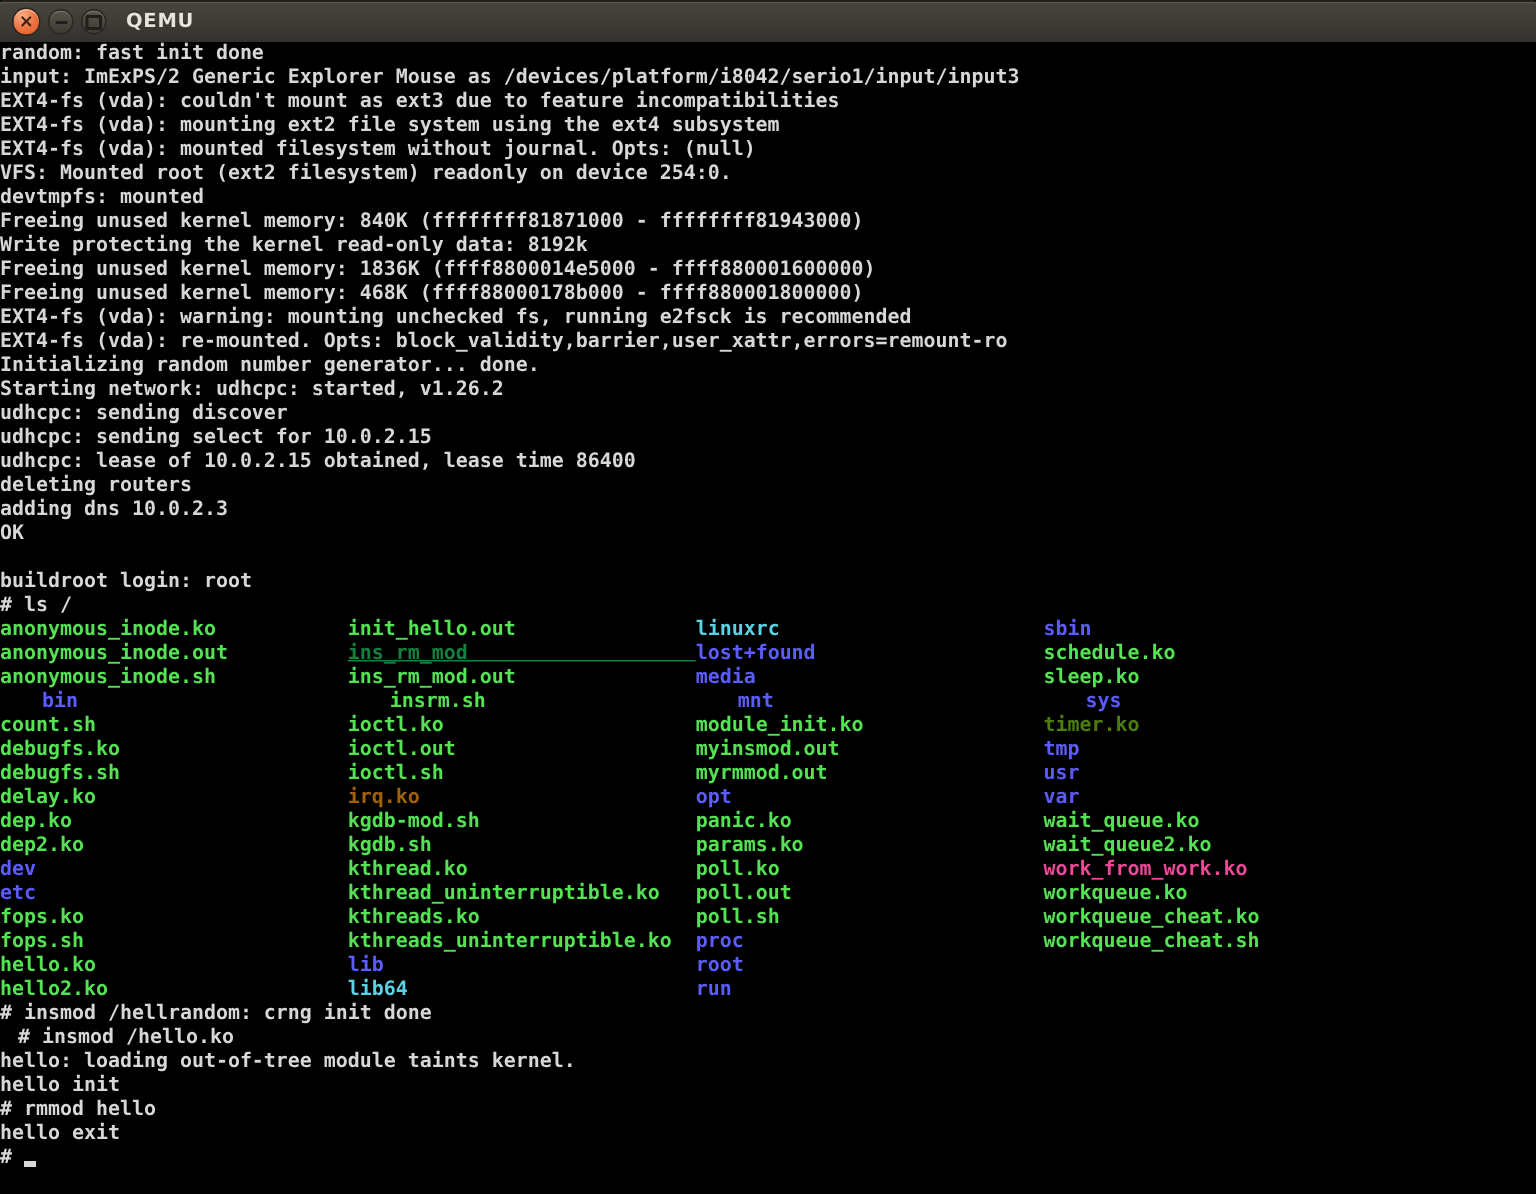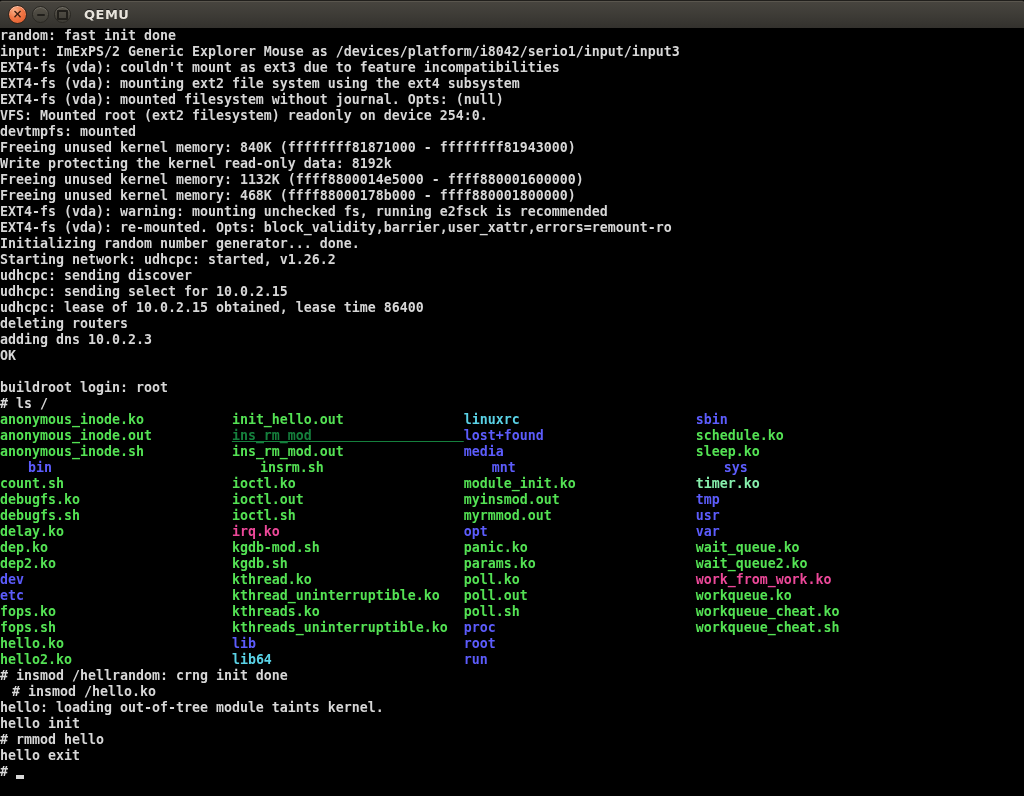--- a/index.html
+++ b/index.html
@@ -67,43 +67,43 @@
   <div class="screen" id="screen">
       <div class="term-line"><span style="color: rgb(215, 215, 215);">random: fast init done</span></div>
       <div class="term-line"><span style="color: rgb(215, 215, 215);">input: ImExPS/2 Generic Explorer Mouse as /devices/platform/i8042/serio1/input/input3</span></div>
       <div class="term-line"><span style="color: rgb(215, 215, 215);">EXT4-fs (vda): couldn't mount as ext3 due to feature incompatibilities</span></div>
       <div class="term-line"><span style="color: rgb(215, 215, 215);">EXT4-fs (vda): mounting ext2 file system using the ext4 subsystem</span></div>
       <div class="term-line"><span style="color: rgb(215, 215, 215);">EXT4-fs (vda): mounted filesystem without journal. Opts: (null)</span></div>
       <div class="term-line"><span style="color: rgb(215, 215, 215);">VFS: Mounted root (ext2 filesystem) readonly on device 254:0.</span></div>
       <div class="term-line"><span style="color: rgb(215, 215, 215);">devtmpfs: mounted</span></div>
       <div class="term-line"><span style="color: rgb(215, 215, 215);">Freeing unused kernel memory: 840K (ffffffff81871000 - ffffffff81943000)</span></div>
       <div class="term-line"><span style="color: rgb(215, 215, 215);">Write protecting the kernel read-only data: 8192k</span></div>
-      <div class="term-line"><span style="color: rgb(215, 215, 215);">Freeing unused kernel memory: 1132K (ffff8800014e5000 - ffff880001600000)</span></div>
+      <div class="term-line"><span style="color: rgb(215, 215, 215);">Freeing unused kernel memory: 1836K (ffff8800014e5000 - ffff880001600000)</span></div>
       <div class="term-line"><span style="color: rgb(215, 215, 215);">Freeing unused kernel memory: 468K (ffff88000178b000 - ffff880001800000)</span></div>
       <div class="term-line"><span style="color: rgb(215, 215, 215);">EXT4-fs (vda): warning: mounting unchecked fs, running e2fsck is recommended</span></div>
       <div class="term-line"><span style="color: rgb(215, 215, 215);">EXT4-fs (vda): re-mounted. Opts: block_validity,barrier,user_xattr,errors=remount-ro</span></div>
       <div class="term-line"><span style="color: rgb(215, 215, 215);">Initializing random number generator... done.</span></div>
       <div class="term-line"><span style="color: rgb(215, 215, 215);">Starting network: udhcpc: started, v1.26.2</span></div>
       <div class="term-line"><span style="color: rgb(215, 215, 215);">udhcpc: sending discover</span></div>
       <div class="term-line"><span style="color: rgb(215, 215, 215);">udhcpc: sending select for 10.0.2.15</span></div>
       <div class="term-line"><span style="color: rgb(215, 215, 215);">udhcpc: lease of 10.0.2.15 obtained, lease time 86400</span></div>
       <div class="term-line"><span style="color: rgb(215, 215, 215);">deleting routers</span></div>
       <div class="term-line"><span style="color: rgb(215, 215, 215);">adding dns 10.0.2.3</span></div>
       <div class="term-line"><span style="color: rgb(215, 215, 215);">OK</span></div>
       <div class="term-line"><span style="color: rgb(215, 215, 215);"></span></div>
       <div class="term-line"><span style="color: rgb(215, 215, 215);">buildroot login: root</span></div>
       <div class="term-line"><span style="color: rgb(215, 215, 215);"># ls /</span></div>
       <div class="term-line"><span style="color: rgb(84, 226, 84);">anonymous_inode.ko           </span><span style="color: rgb(84, 226, 84);">init_hello.out               </span><span style="color: rgb(90, 210, 230);">linuxrc                      </span><span style="color: rgb(92, 92, 252);">sbin</span></div>
       <div class="term-line"><span style="color: rgb(84, 226, 84);">anonymous_inode.out          </span><span style="color: #15803d; text-decoration: underline;">ins_rm_mod                   </span><span style="color: rgb(92, 92, 252);">lost+found                   </span><span style="color: rgb(84, 226, 84);">schedule.ko</span></div>
       <div class="term-line"><span style="color: rgb(84, 226, 84);">anonymous_inode.sh           </span><span style="color: rgb(84, 226, 84);">ins_rm_mod.out               </span><span style="color: rgb(92, 92, 252);">media                        </span><span style="color: rgb(84, 226, 84);">sleep.ko</span></div>
       <div class="term-line"><span style="color: rgb(92, 92, 252); margin-left: 28px;">bin                          </span><span style="color: rgb(84, 226, 84);">insrm.sh                     </span><span style="color: rgb(92, 92, 252);">mnt                          </span><span style="color: rgb(92, 92, 252);">sys</span></div>
-      <div class="term-line"><span style="color: rgb(84, 226, 84);">count.sh                     </span><span style="color: rgb(84, 226, 84);">ioctl.ko                     </span><span style="color: rgb(84, 226, 84);">module_init.ko               </span><span style="color: #86efac;">timer.ko</span></div>
+      <div class="term-line"><span style="color: rgb(84, 226, 84);">count.sh                     </span><span style="color: rgb(84, 226, 84);">ioctl.ko                     </span><span style="color: rgb(84, 226, 84);">module_init.ko               </span><span style="color: #4d7c0f;">timer.ko</span></div>
       <div class="term-line"><span style="color: rgb(84, 226, 84);">debugfs.ko                   </span><span style="color: rgb(84, 226, 84);">ioctl.out                    </span><span style="color: rgb(84, 226, 84);">myinsmod.out                 </span><span style="color: rgb(92, 92, 252);">tmp</span></div>
       <div class="term-line"><span style="color: rgb(84, 226, 84);">debugfs.sh                   </span><span style="color: rgb(84, 226, 84);">ioctl.sh                     </span><span style="color: rgb(84, 226, 84);">myrmmod.out                  </span><span style="color: rgb(92, 92, 252);">usr</span></div>
-      <div class="term-line"><span style="color: rgb(84, 226, 84);">delay.ko                     </span><span style="color: #ec4899;">irq.ko                       </span><span style="color: rgb(92, 92, 252);">opt                          </span><span style="color: rgb(92, 92, 252);">var</span></div>
+      <div class="term-line"><span style="color: rgb(84, 226, 84);">delay.ko                     </span><span style="color: #a16207;">irq.ko                       </span><span style="color: rgb(92, 92, 252);">opt                          </span><span style="color: rgb(92, 92, 252);">var</span></div>
       <div class="term-line"><span style="color: rgb(84, 226, 84);">dep.ko                       </span><span style="color: rgb(84, 226, 84);">kgdb-mod.sh                  </span><span style="color: rgb(84, 226, 84);">panic.ko                     </span><span style="color: rgb(84, 226, 84);">wait_queue.ko</span></div>
       <div class="term-line"><span style="color: rgb(84, 226, 84);">dep2.ko                      </span><span style="color: rgb(84, 226, 84);">kgdb.sh                      </span><span style="color: rgb(84, 226, 84);">params.ko                    </span><span style="color: rgb(84, 226, 84);">wait_queue2.ko</span></div>
       <div class="term-line"><span style="color: rgb(92, 92, 252);">dev                          </span><span style="color: rgb(84, 226, 84);">kthread.ko                   </span><span style="color: rgb(84, 226, 84);">poll.ko                      </span><span style="color: #ec4899;">work_from_work.ko</span></div>
       <div class="term-line"><span style="color: rgb(92, 92, 252);">etc                          </span><span style="color: rgb(84, 226, 84);">kthread_uninterruptible.ko   </span><span style="color: rgb(84, 226, 84);">poll.out                     </span><span style="color: rgb(84, 226, 84);">workqueue.ko</span></div>
       <div class="term-line"><span style="color: rgb(84, 226, 84);">fops.ko                      </span><span style="color: rgb(84, 226, 84);">kthreads.ko                  </span><span style="color: rgb(84, 226, 84);">poll.sh                      </span><span style="color: rgb(84, 226, 84);">workqueue_cheat.ko</span></div>
       <div class="term-line"><span style="color: rgb(84, 226, 84);">fops.sh                      </span><span style="color: rgb(84, 226, 84);">kthreads_uninterruptible.ko  </span><span style="color: rgb(92, 92, 252);">proc                         </span><span style="color: rgb(84, 226, 84);">workqueue_cheat.sh</span></div>
       <div class="term-line"><span style="color: rgb(84, 226, 84);">hello.ko                     </span><span style="color: rgb(92, 92, 252);">lib                          </span><span style="color: rgb(92, 92, 252);">root</span></div>
       <div class="term-line"><span style="color: rgb(84, 226, 84);">hello2.ko                    </span><span style="color: rgb(90, 210, 230);">lib64                        </span><span style="color: rgb(92, 92, 252);">run</span></div>
       <div class="term-line"><span style="color: rgb(215, 215, 215);"># insmod /hellrandom: crng init done</span></div>
       <div class="term-line"><span style="color: rgb(215, 215, 215); padding-left: 12px;"># insmod /hello.ko</span></div>

